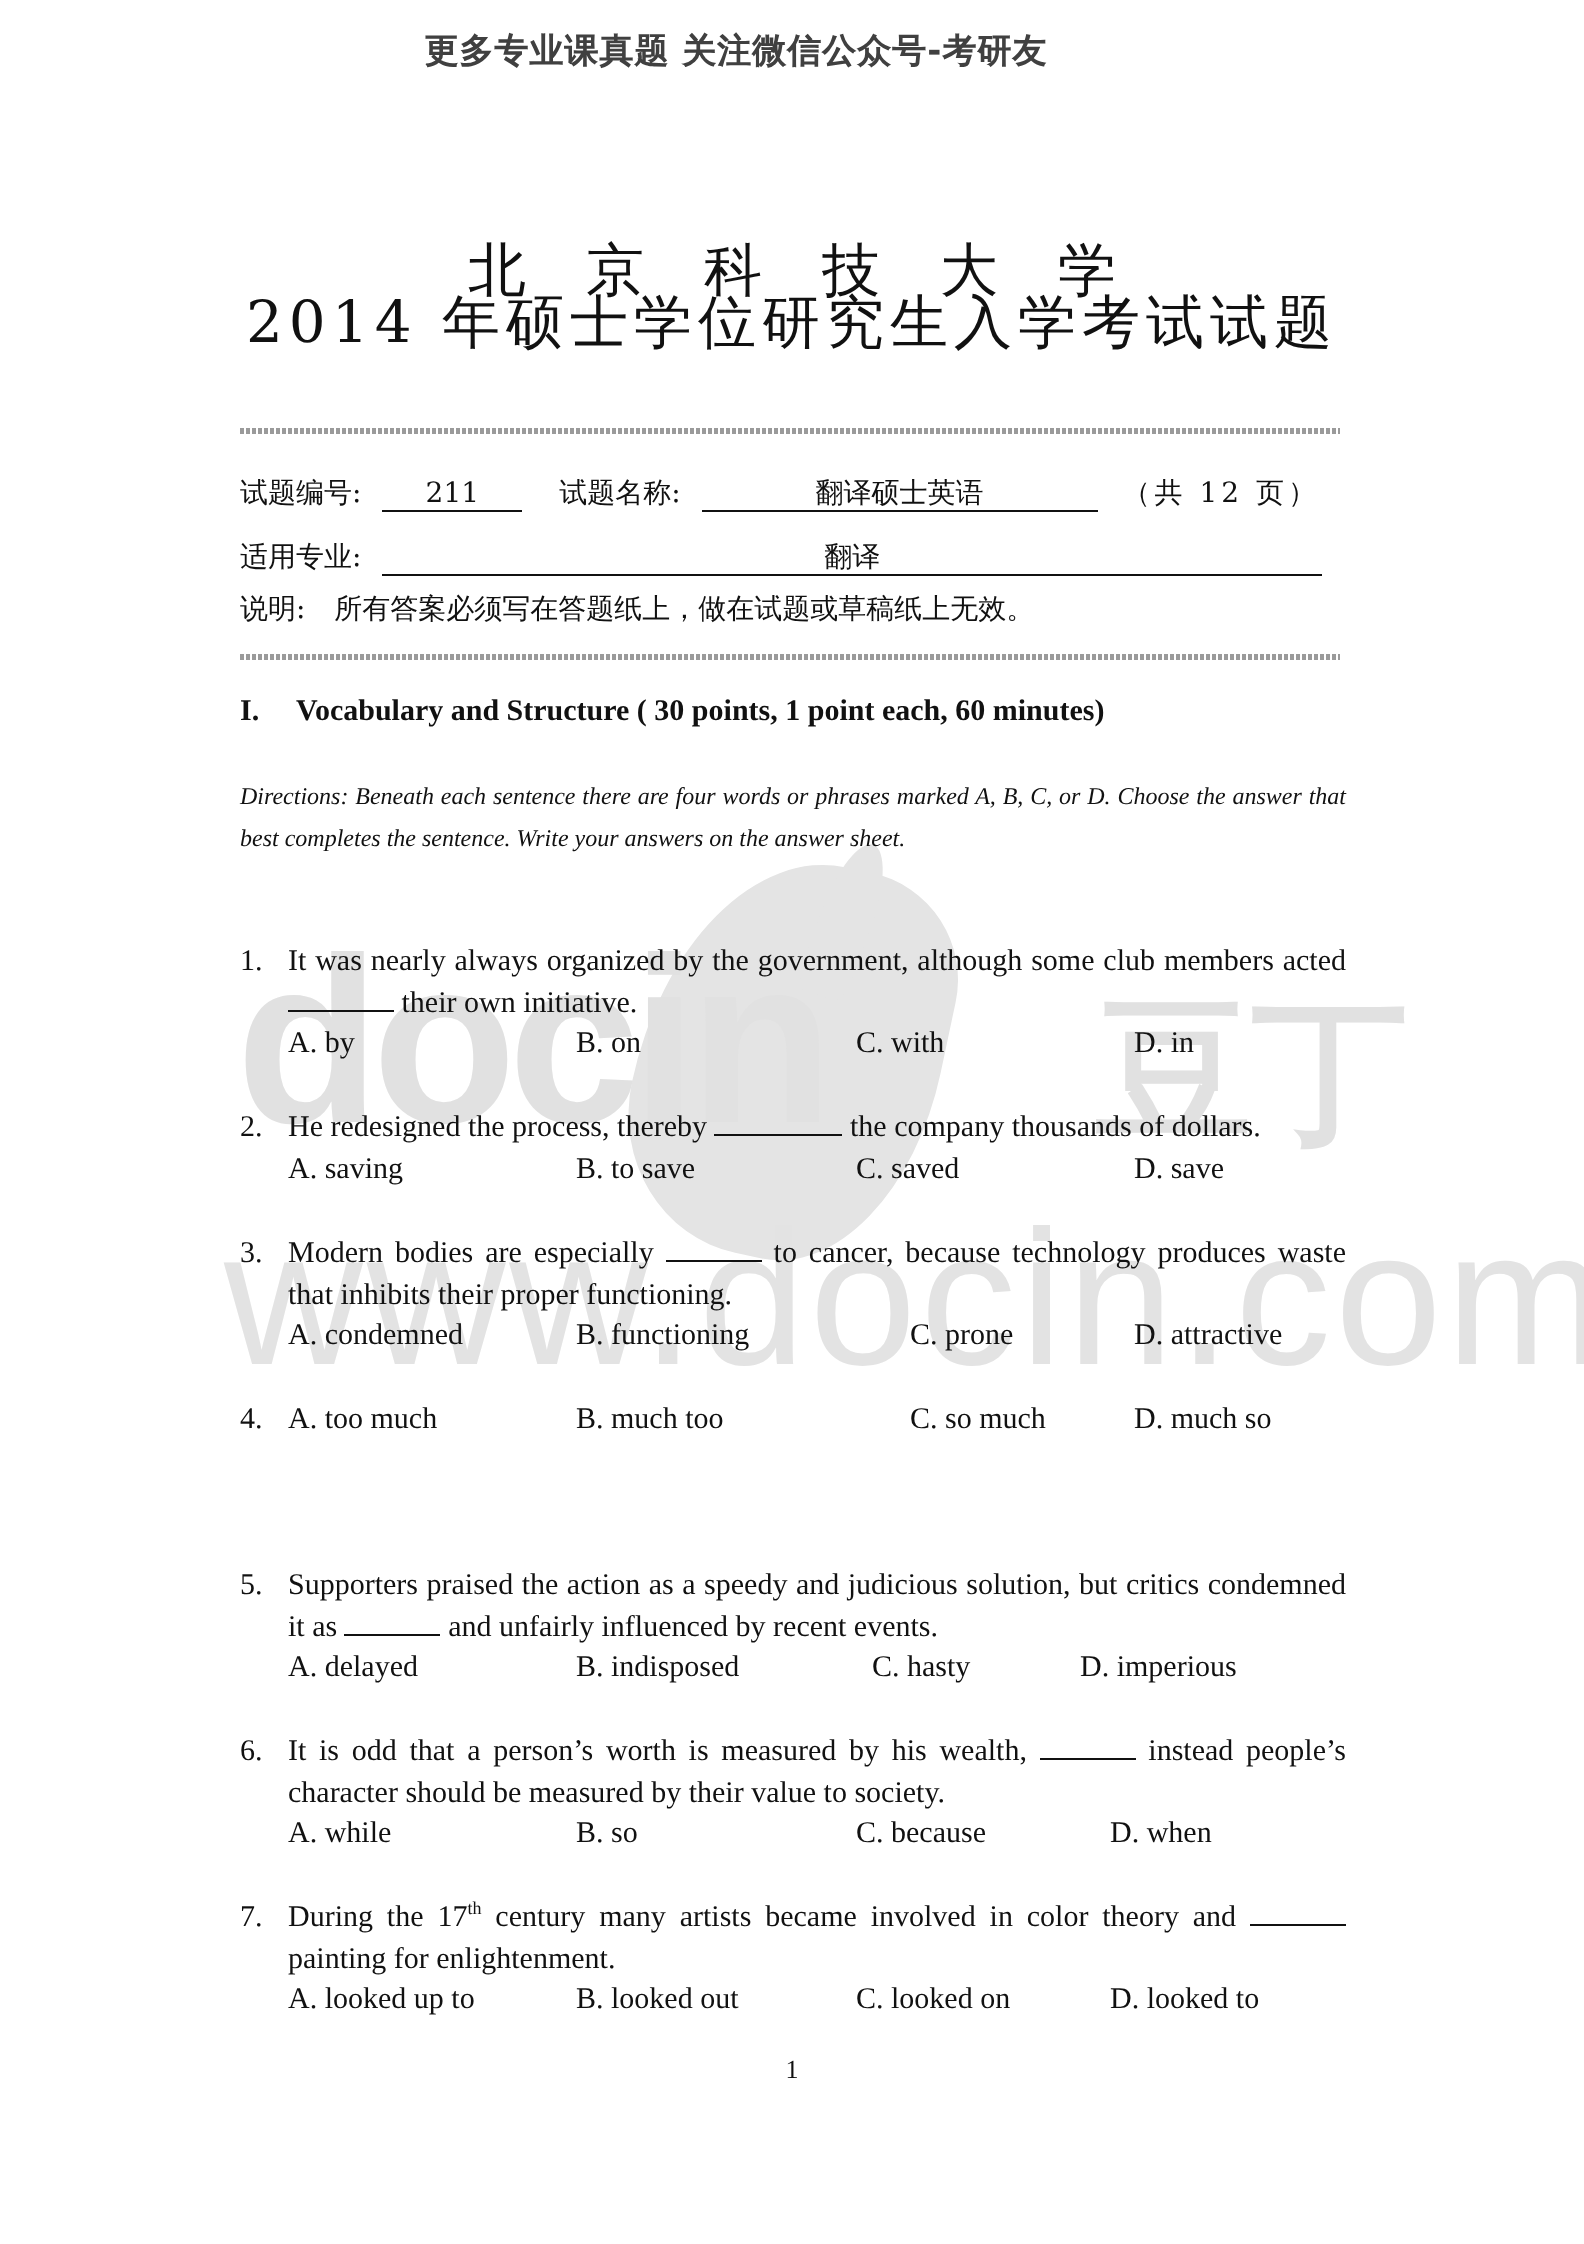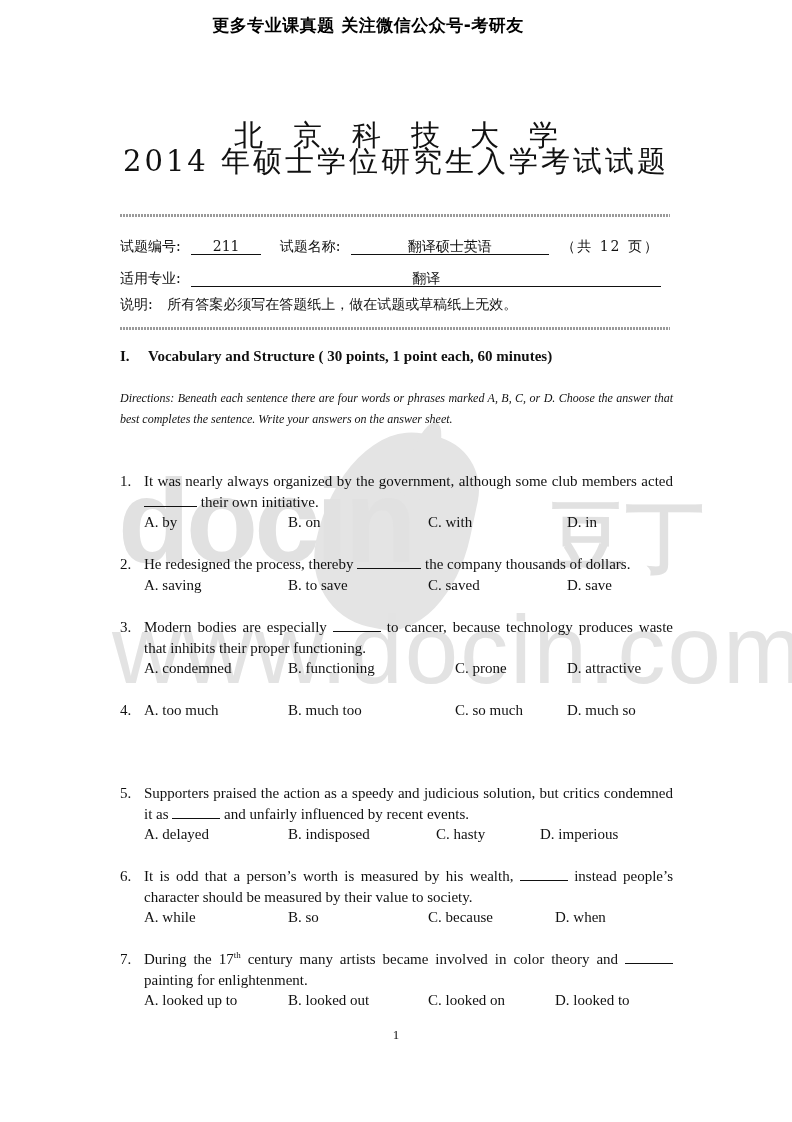--- a/index.html
+++ b/index.html
@@ -3,21 +3,21 @@
   <meta charset="utf-8">
   <style>
     html, body { margin: 0; padding: 0; }
     body {
       width: 792px; height: 1122px; position: relative; overflow: hidden;
       background: #ffffff; color: #111;
       font-family: "Liberation Serif", "DejaVu Serif", serif;
     }
     .banner {
       position: absolute; top: 14px; left: 0; width: 736px; text-align: center;
-      color: #000000; font-family: "DejaVu Sans", "Liberation Sans", sans-serif;
+      color: #404040; font-family: "DejaVu Sans", "Liberation Sans", sans-serif;
       font-weight: bold; font-size: 17px; letter-spacing: 0.5px;
     }
     
     .wm { position: absolute; pointer-events: none; z-index: 0; }
     .wm-docin {
       left: 118px; top: 462px; font-family: "Liberation Sans", sans-serif;
       font-weight: bold; font-size: 118px; color: #e1e1e1; letter-spacing: -4px; line-height: 1;
     }
     .wm-flame {
       left: 320px; top: 430px; width: 150px; height: 200px;

